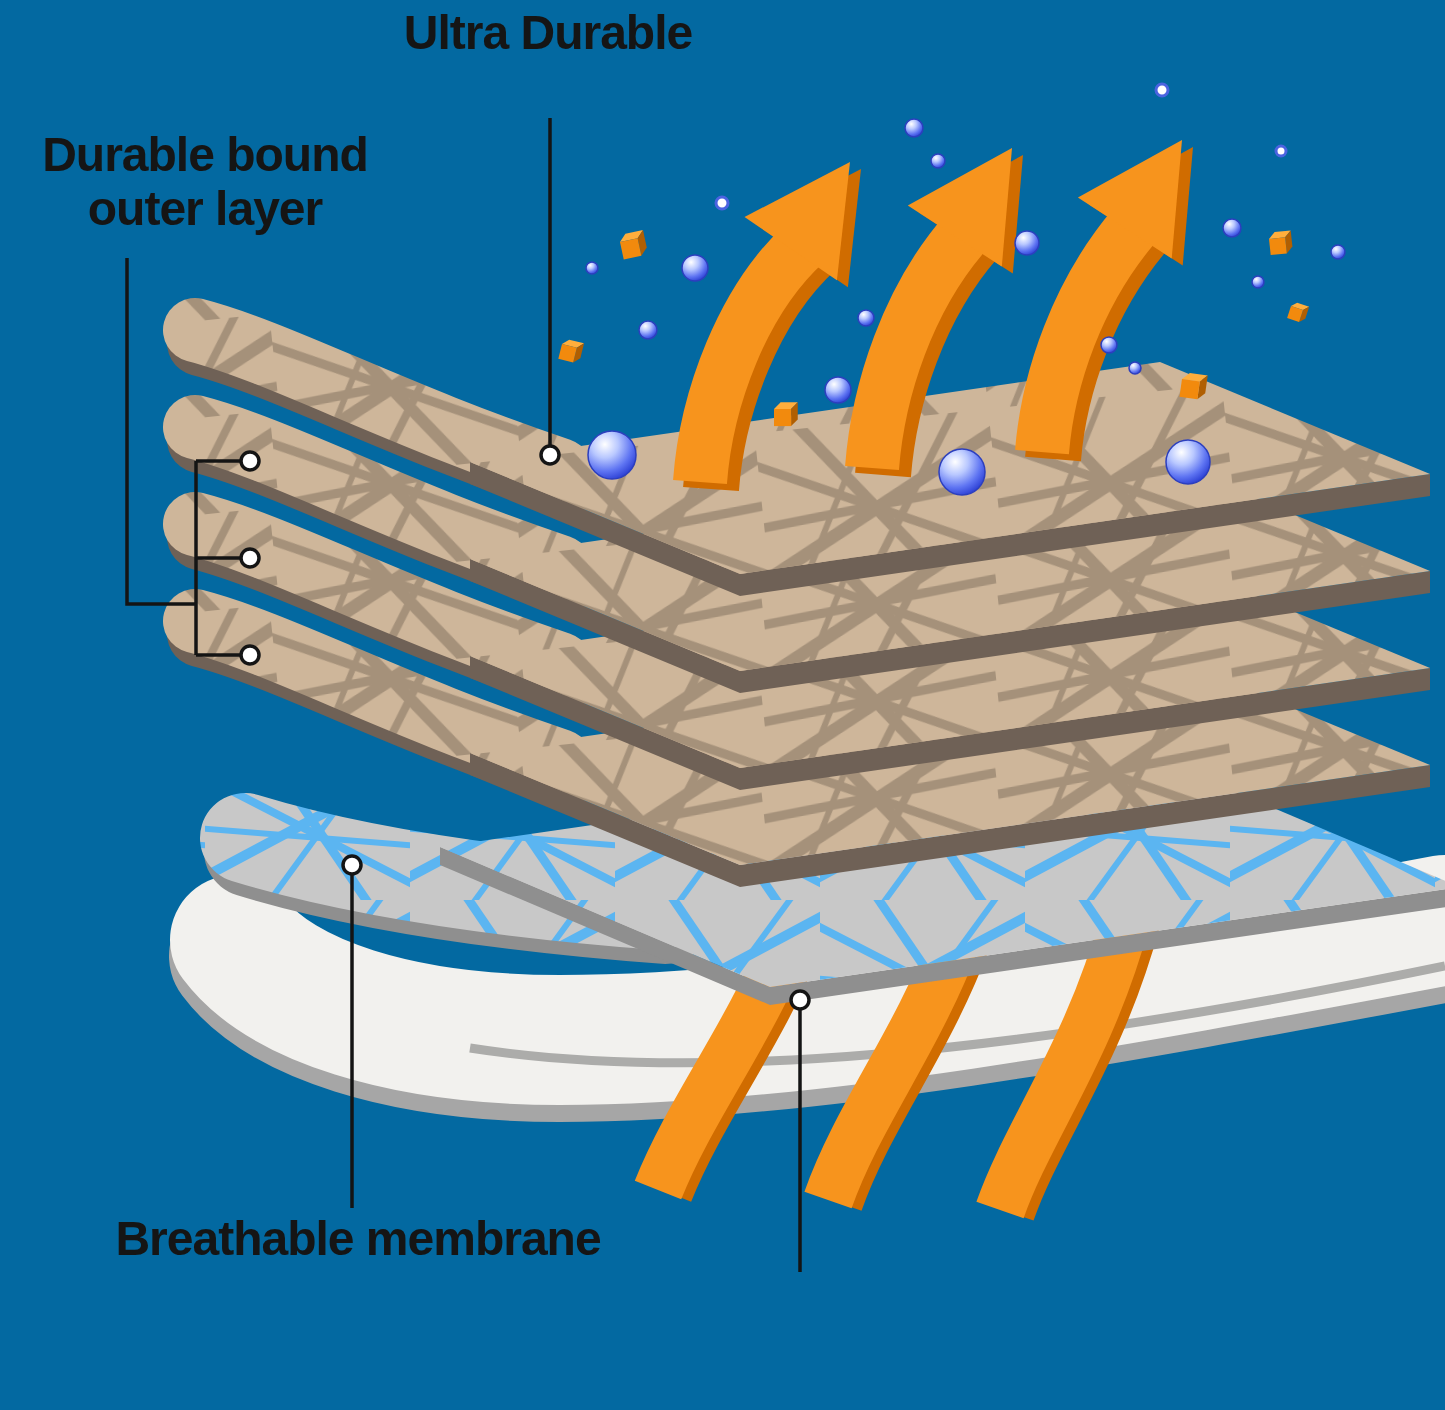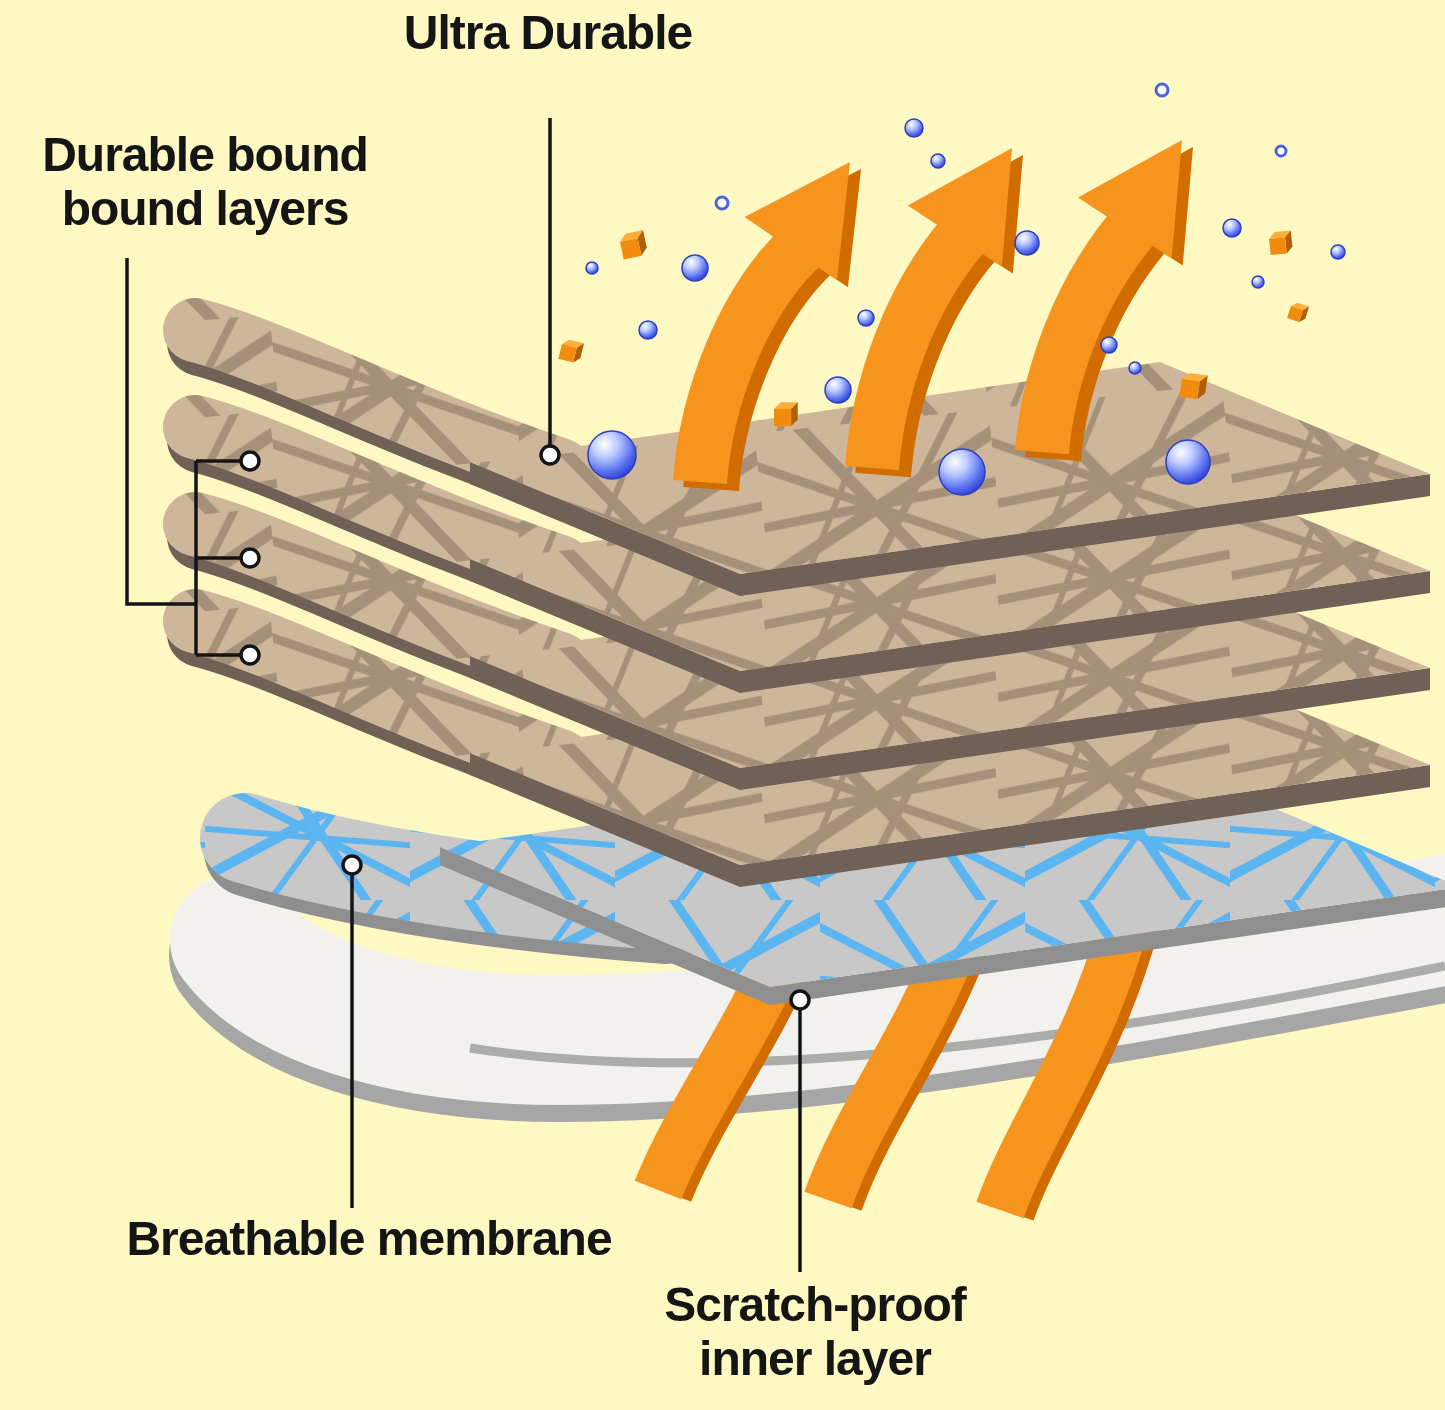--- a/index.html
+++ b/index.html
@@ -1,16 +1,16 @@
 <!DOCTYPE html>
 <html><head>
 <meta charset="utf-8">
 <style>
   html,body{margin:0;padding:0;background:#ffffff;}
-  .stage{position:relative;width:1445px;height:1410px;background:#fef9c3;overflow:hidden;
+  .stage{position:relative;width:1445px;height:1410px;background:#0369a1;overflow:hidden;
          font-family:"Liberation Sans","DejaVu Sans",sans-serif;}
   .stage svg{position:absolute;left:0;top:0;}
   .label{position:absolute;font-weight:800;color:#151515;text-align:center;
          line-height:1.12;font-size:48px;letter-spacing:-1px;}
   .label span{display:block;}
   .edge-f{fill:#6F6156;}
   .edge-s{stroke:#6F6156;}
 </style>
 </head>
 <body>
@@ -166,25 +166,21 @@
     <circle cx="800" cy="1000" r="9"></circle>
   </g>
 </svg>
 
 <div class="label" style="left:288px; top:6px; width:520px;">
   <span>Ultra Durable</span>
 </div>
 
 <div class="label" style="left:0px; top:128px; width:410px;">
   <span>Durable bound</span>
-  <span>bound layers</span>
+  <span>outer layer</span>
 </div>
 
-<div class="label" style="left:69px; top:1212px; width:600px;">
+<div class="label" style="left:58px; top:1212px; width:600px;">
   <span>Breathable membrane</span>
 </div>
 
-<div class="label" style="left:565px; top:1278px; width:500px;">
-  <span>Scratch-proof</span>
-  <span>inner layer</span>
-</div>
 
 </div>
 
 </body></html>

